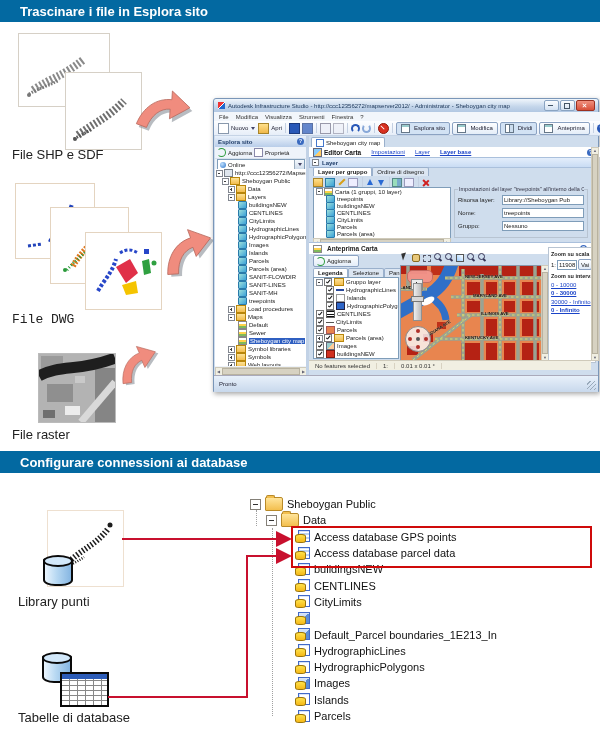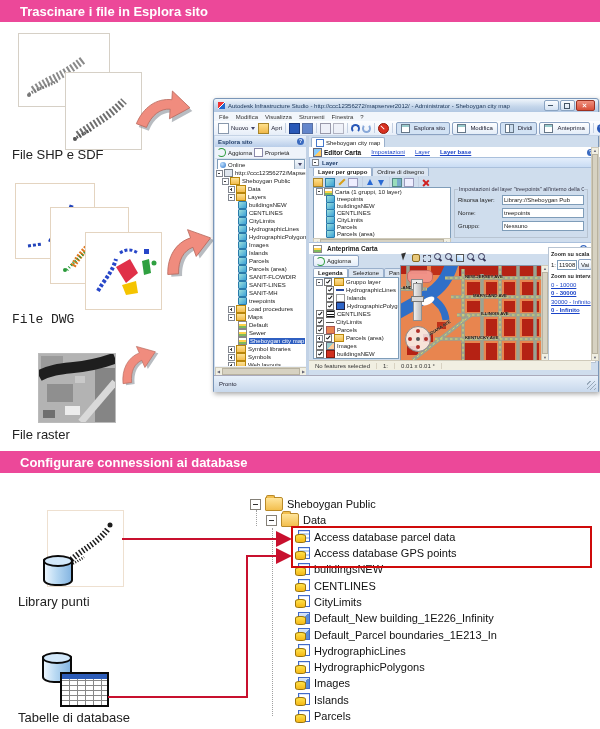--- a/index.html
+++ b/index.html
@@ -1,20 +1,20 @@
 <!DOCTYPE html>
 <html><head>
 <meta charset="utf-8">
 <style>
   html,body{margin:0;padding:0;background:#fff;}
   .canvas{position:relative;width:600px;height:729px;background:#fff;overflow:hidden;
           font-family:"Liberation Sans",sans-serif;}
 
   
-  .greenbar{position:absolute;left:0;width:600px;height:22px;background:#ec4899;
+  .greenbar{position:absolute;left:0;width:600px;height:22px;background:#0369a1;
             display:flex;align-items:center;}
   .greenbar span{color:#fff;font-weight:bold;font-size:13px;padding-left:20px;}
 
   
   .biglabel{position:absolute;font-size:13px;color:#222;}
 
   
   .card{position:absolute;background:#fff;border:1px solid #d6d0c6;}
   .card svg{display:block;}
 
@@ -870,30 +870,30 @@
     <div class="br b1">
         <div class="pmb"></div>
         <div class="bfold"></div>
         <span>Data</span>
       </div>
     <div class="br b2">
         <div class="bicon db">
           <div class="pg"></div>
           <div class="cy"></div>
         </div>
+        <span>Access database GPS points</span>
+      </div>
+    <div class="br b2">
+        <div class="bicon db">
+          <div class="pg"></div>
+          <div class="cy"></div>
+        </div>
         <span>Access database parcel data</span>
       </div>
     <div class="br b2">
-        <div class="bicon db">
-          <div class="pg"></div>
-          <div class="cy"></div>
-        </div>
-        <span>Access database GPS points</span>
-      </div>
-    <div class="br b2">
         <div class="bicon">
           <div class="pg"></div>
           <div class="cy"></div>
         </div>
         <span>buildingsNEW</span>
       </div>
     <div class="br b2">
         <div class="bicon">
           <div class="pg"></div>
           <div class="cy"></div>
@@ -905,21 +905,20 @@
           <div class="pg"></div>
           <div class="cy"></div>
         </div>
         <span>CityLimits</span>
       </div>
     <div class="br b2">
         <div class="bicon dwg">
           <div class="pg"></div>
           <div class="cy"></div>
         </div>
-        <span>Default_New building_1E226_Infinity</span>
       </div>
     <div class="br b2">
         <div class="bicon dwg">
           <div class="pg"></div>
           <div class="cy"></div>
         </div>
         <span>Default_Parcel boundaries_1E213_In</span>
       </div>
     <div class="br b2">
         <div class="bicon">

